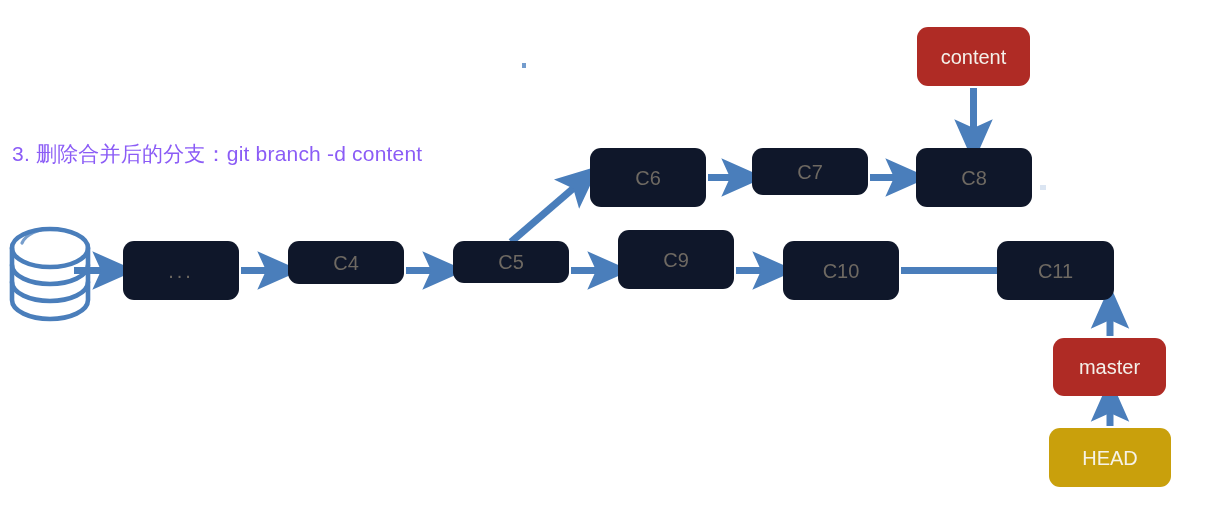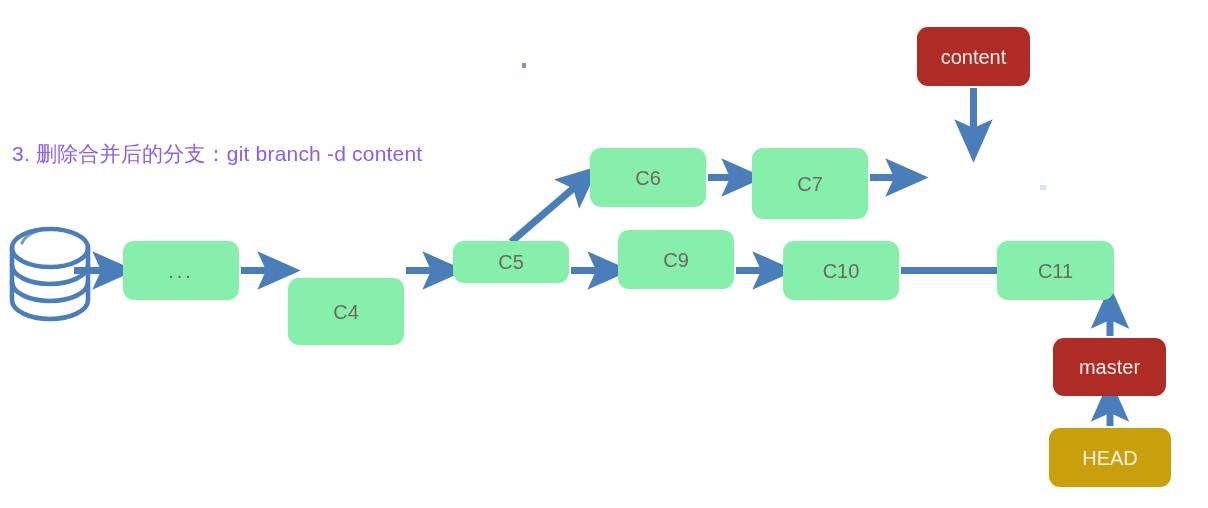--- a/index.html
+++ b/index.html
@@ -39,21 +39,21 @@
     box-sizing: border-box;
     display: flex;
     align-items: center;
     justify-content: center;
     border-radius: 11px;
     font-size: 20px;
     line-height: 1;
     user-select: none;
   }
   .node.commit {
-    background: #86efac;
+    background: #0f172a;
     color: #7a736a;
   }
   .node.commit .lbl {
     color: #6e6962;
   }
   .node.ref-red {
     background: #af2b25;
     color: #f4f0ea;
   }
   .node.ref-yellow {
@@ -121,21 +121,21 @@
       <line x1="1110" y1="426" x2="1110" y2="400"></line>
     </g>
 
     <path d="M1103,241 q7,7 14,0" fill="#ffffff" stroke="none"></path>
   </svg>
 
   <div class="node commit" style="left:123px; top:241px; width:116px; height:59px;">
     <span class="lbl dots">...</span>
   </div>
 
-  <div class="node commit" style="left:288px; top:241px; width:116px; height:67px;margin-top:37px;">
+  <div class="node commit" style="left:288px; top:241px; width:116px; height:43px;">
     <span class="lbl">C4</span>
   </div>
 
   <div class="node commit" style="left:453px; top:241px; width:116px; height:42px;">
     <span class="lbl">C5</span>
   </div>
 
   <div class="node commit" style="left:618px; top:230px; width:116px; height:59px;">
     <span class="lbl">C9</span>
   </div>
@@ -145,24 +145,27 @@
   </div>
 
   <div class="node commit" style="left:997px; top:241px; width:117px; height:59px;">
     <span class="lbl">C11</span>
   </div>
 
   <div class="node commit" style="left:590px; top:148px; width:116px; height:59px;">
     <span class="lbl">C6</span>
   </div>
 
-  <div class="node commit" style="left:752px; top:148px; width:116px; height:71px;">
+  <div class="node commit" style="left:752px; top:148px; width:116px; height:47px;">
     <span class="lbl">C7</span>
   </div>
 
+  <div class="node commit" style="left:916px; top:148px; width:116px; height:59px;">
+    <span class="lbl">C8</span>
+  </div>
 
   <div class="node ref-red" style="left:1053px; top:338px; width:113px; height:58px;">
     <span class="lbl">master</span>
   </div>
 
   <div class="node ref-red" style="left:917px; top:27px; width:113px; height:59px;">
     <span class="lbl">content</span>
   </div>
 
   <div class="node ref-yellow" style="left:1049px; top:428px; width:122px; height:59px;">

